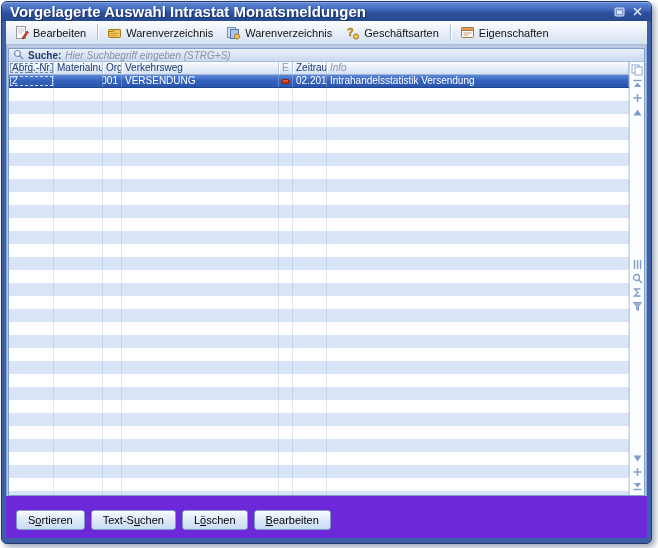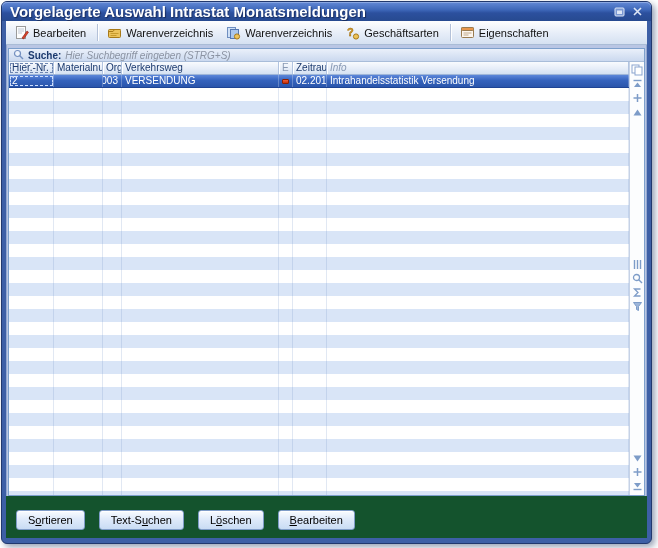--- a/index.html
+++ b/index.html
@@ -97,22 +97,22 @@
   .strip{
     flex:0 0 15px; background:#fcfdfe; border-left:1px solid #c6d2e6;
     display:flex; flex-direction:column; align-items:center; padding:1px 0 2px;
   }
   .sicon{ width:13px; height:12px; margin:1px 0; display:flex;
           align-items:center; justify-content:center; }
   .sicon svg{ display:block; }
   .sp{ flex:1; }
 
   
-  .footer{ flex:0 0 42px; background:#14532d; display:flex; align-items:center;
-           gap:14px; padding:6px 0 0 10px; }
+  .footer{ flex:0 0 42px; background:#6d28d9; display:flex; align-items:center;
+           gap:6px; padding:6px 0 0 10px; }
   .fbtn{
     font-size:11px; color:#000; padding:3px 11px;
     background:linear-gradient(180deg,#f9fcff 0%,#dfeafa 45%,#c9dcf4 100%);
     border:1px solid #7f9cc8; border-radius:3px;
     box-shadow:inset 0 1px 0 #fff;
   }
 </style>
 </head>
 <body>
 
@@ -204,33 +204,33 @@
             </svg>
         </span>
         <span class="s-label">Suche:</span>
         <span class="s-ph">Hier Suchbegriff eingeben (STRG+S)</span>
       </div>
 
       <div class="tablewrap">
         <div class="gridcol">
 
           <div class="hrow cols">
-            <div class="hcell focus">Hier.-Nr.</div>
+            <div class="hcell focus">Abrg.-Nr.</div>
             <div class="hcell">Materialnummer</div>
             <div class="hcell">Org</div>
             <div class="hcell">Verkehrsweg</div>
             <div class="hcell dim">E</div>
             <div class="hcell">Zeitraum</div>
             <div class="hcell italic">Info</div>
           </div>
 
           <div class="drow cols">
             <div class="dcell focus">2</div>
             <div class="dcell"></div>
-            <div class="dcell right">003</div>
+            <div class="dcell right">001</div>
             <div class="dcell">VERSENDUNG</div>
             <div class="dcell">
               <span class="redflag"></span>
             </div>
             <div class="dcell">02.2014</div>
             <div class="dcell">Intrahandelsstatistik Versendung</div>
           </div>
 
           <div class="fillers">
               <div class="frow cols">

